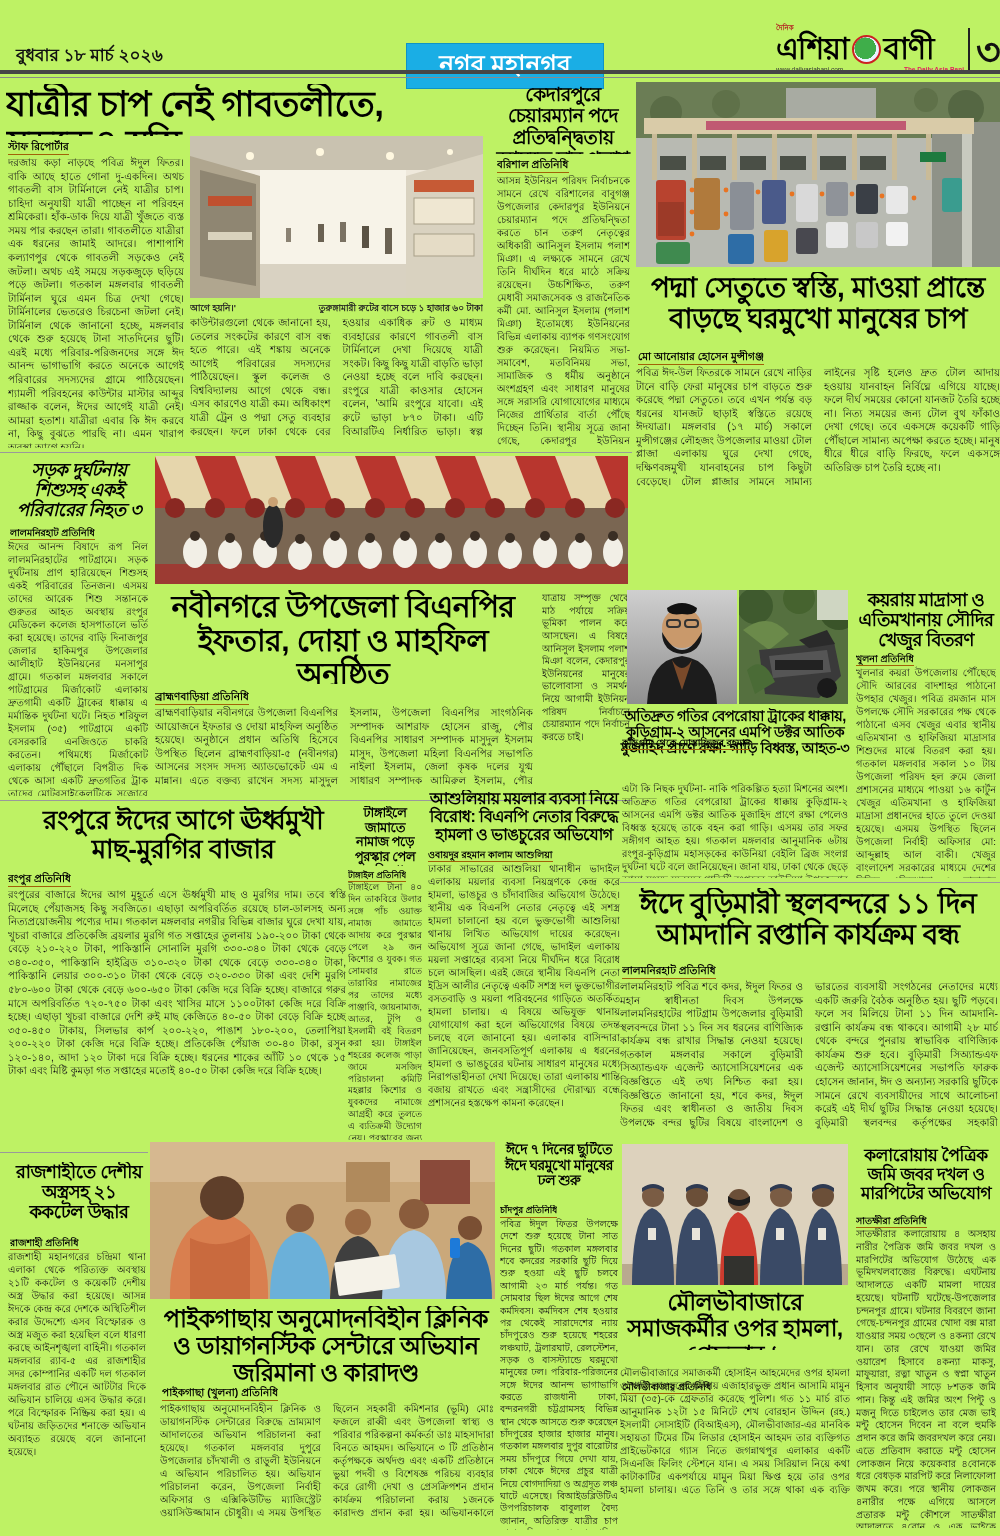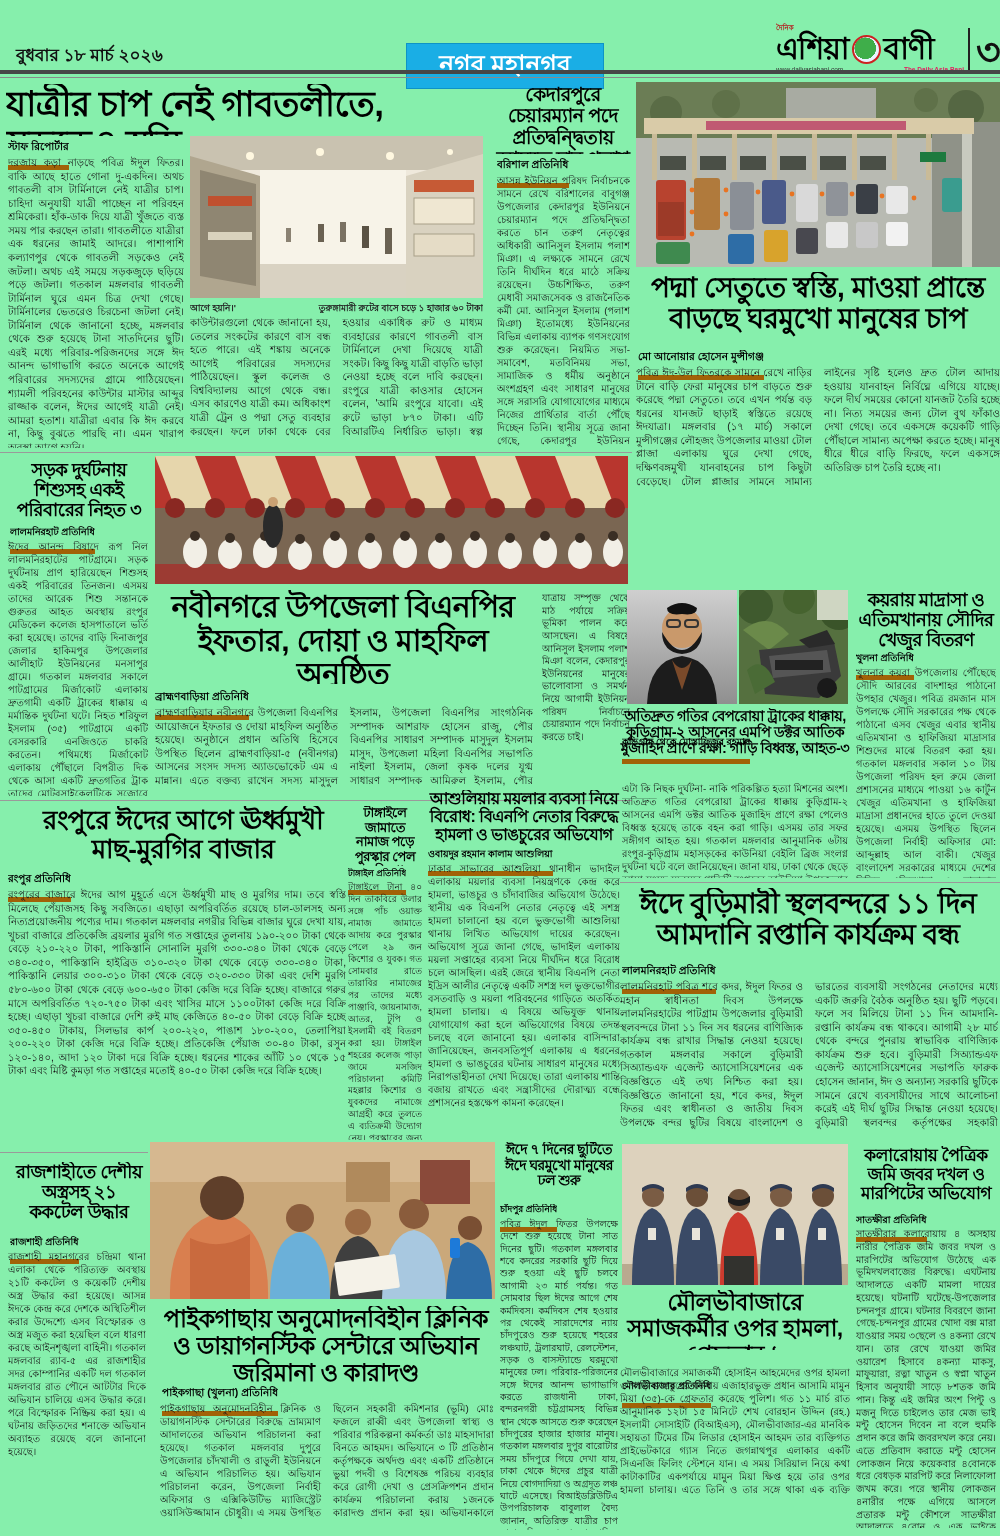--- a/index.html
+++ b/index.html
@@ -1,21 +1,21 @@
 <!DOCTYPE html>
 <html><head>
 <meta charset="utf-8">
 <style>
   html,body{margin:0;padding:0;background:#ffffff;}
-  #page{position:relative;width:1000px;height:1536px;background:#86efac;overflow:hidden;
+  #page{position:relative;width:1000px;height:1536px;background:#bef264;overflow:hidden;
         font-family:"Liberation Sans","DejaVu Sans",sans-serif;color:#111;}
   .abs{position:absolute;}
   .hl{font-weight:800;color:#000;text-align:center;line-height:1.12;overflow:hidden;letter-spacing:-0.5px;}
   .hl-left{text-align:left;}
-  .by{font-weight:bold;font-size:10.5px;color:#000;border-bottom:5px solid #a16207;display:inline-block;padding-bottom:12px;line-height:1.2;white-space:nowrap;overflow:hidden;max-width:100%;}
+  .by{font-weight:bold;font-size:10.5px;color:#000;border-bottom:1px solid #a16207;display:inline-block;padding-bottom:1px;line-height:1.2;white-space:nowrap;overflow:hidden;max-width:100%;}
   .bd{font-size:10.2px;line-height:1.33;text-align:justify;color:#161616;overflow:hidden;}
   .c2{column-count:2;column-gap:12px;}
   .rule{position:absolute;background:#9a9a9a;height:1px;}
   .photo{position:absolute;overflow:hidden;background:#ddd;}
   .badge{background:#1aaee5;color:#fff;font-weight:800;display:flex;align-items:center;justify-content:center;border:1px solid #0e93c6;margin-top:12px;}
   .cap{font-size:9px;font-weight:bold;color:#222;display:flex;justify-content:space-between;overflow:hidden;}
   .brandline{display:flex;align-items:center;gap:3px;}
   .brandword{font-weight:800;font-size:30px;line-height:1;color:#000;letter-spacing:-1px;}
   .globe{width:25px;height:25px;border-radius:50%;border:2px solid #cc2222;background:radial-gradient(circle at 45% 45%,#3fae4a 0 55%,#e8f4ff 56% 100%);display:inline-block;}
   .brandsub{display:flex;justify-content:space-between;font-size:6.5px;margin-top:2px;}
@@ -87,21 +87,21 @@
   <div class="abs bd c2" style="left:190px;top:316px;width:293px;height:132px;">কাউন্টারগুলো থেকে জানানো হয়, তেলের সংকটের কারণে বাস বন্ধ হতে পারে। এই শঙ্কায় অনেকে আগেই পরিবারের সদস্যদের পাঠিয়েছেন। স্কুল কলেজ ও বিশ্ববিদ্যালয় আগে থেকে বন্ধ। এসব কারণেও যাত্রী কম। অধিকাংশ যাত্রী ট্রেন ও পদ্মা সেতু ব্যবহার করছেন। ফলে ঢাকা থেকে বের হওয়ার একাধিক রুট ও মাধ্যম ব্যবহারের কারণে গাবতলী বাস টার্মিনালে দেখা দিয়েছে যাত্রী সংকট। কিছু কিছু যাত্রী বাড়তি ভাড়া নেওয়া হচ্ছে বলে দাবি করছেন। রংপুরে যাত্রী কাওসার হোসেন বলেন, 'আমি রংপুরে যাবো। এই রুটে ভাড়া ৮৭০ টাকা। এটি বিআরটিএ নির্ধারিত ভাড়া। স্বল্প রুটের যাত্রীদের কিছুটা বাড়তি ভাড়ার চাপ আছে। যেমন ঢাকা-কুষ্টিয়া রুটে ভাড়া ৬৮০। কিন্তু কোনো যাত্রী যদি রাজবাড়ীতেও নেমে যায় তবে তাকে ৬৮০ টাকা ভাড়া গুনতে হবে। এছাড়াও সড়কে যান চলাচল স্বাভাবিক রাখতে আইনশৃঙ্খলা বাহিনীর সদস্যদের গাবতলী বাস টার্মিনালকেন্দ্রিক সড়ক যানজটমুক্ত করতে কাজ করছেন। একই সঙ্গে টার্মিনালে র‍্যাব ও পুলিশ কন্ট্রোল রুমের মাধ্যমে আইনশৃঙ্খলা রক্ষায় নজরদারি করতে দেখা গেছে।</div>
 
   <div class="abs hl" style="left:494px;top:84px;width:138px;height:70px;font-size:19px;">কেদারপুরে চেয়ারম্যান পদে প্রতিদ্বন্দ্বিতায় আসতে চান পলাশ</div>
   <div class="abs" style="left:497px;top:158px;">
     <span class="by">বরিশাল প্রতিনিধি</span>
   </div>
   <div class="abs bd" style="left:497px;top:174px;width:133px;height:274px;font-size:9.8px;">আসন্ন ইউনিয়ন পরিষদ নির্বাচনকে সামনে রেখে বরিশালের বাবুগঞ্জ উপজেলার কেদারপুর ইউনিয়নে চেয়ারম্যান পদে প্রতিদ্বন্দ্বিতা করতে চান তরুণ নেতৃত্বের অধিকারী আনিসুল ইসলাম পলাশ মিঞা। এ লক্ষ্যকে সামনে রেখে তিনি দীর্ঘদিন ধরে মাঠে সক্রিয় রয়েছেন। উচ্চশিক্ষিত, তরুণ মেধাবী সমাজসেবক ও রাজনৈতিক কর্মী মো. আনিসুল ইসলাম (পলাশ মিঞা) ইতোমধ্যে ইউনিয়নের বিভিন্ন এলাকায় ব্যাপক গণসংযোগ শুরু করেছেন। নিয়মিত সভা-সমাবেশ, মতবিনিময় সভা, সামাজিক ও ধর্মীয় অনুষ্ঠানে অংশগ্রহণ এবং সাধারণ মানুষের সঙ্গে সরাসরি যোগাযোগের মাধ্যমে নিজের প্রার্থিতার বার্তা পৌঁছে দিচ্ছেন তিনি। স্থানীয় সূত্রে জানা গেছে, কেদারপুর ইউনিয়ন বিএনপির যুগ্ম আহ্বায়ক হিসেবে দায়িত্ব পালন করা আনিসুল ইসলাম পলাশ দীর্ঘদিন ধরে সামাজিক কর্মকাণ্ডে যুক্ত রয়েছেন। অসহায় ও</div>
 
   <div class="rule" style="left:0;top:452px;width:632px;"></div>
 
-  <div class="abs hl" style="left:10px;top:460px;width:138px;height:62px;font-size:18px;">সড়ক দুর্ঘটনায় শিশুসহ একই পরিবারের নিহত ৩</div>
+  <div class="abs hl" style="left:10px;top:460px;width:138px;height:62px;font-size:18px;font-style:italic;">সড়ক দুর্ঘটনায় শিশুসহ একই পরিবারের নিহত ৩</div>
   <div class="abs" style="left:10px;top:526px;">
     <span class="by" style="font-size:9.5px;">লালমনিরহাট প্রতিনিধি</span>
   </div>
   <div class="abs bd" style="left:8px;top:540px;width:140px;height:256px;font-size:9.8px;">ঈদের আনন্দ বিষাদে রূপ নিল লালমনিরহাটের পাটগ্রামে। সড়ক দুর্ঘটনায় প্রাণ হারিয়েছেন শিশুসহ একই পরিবারের তিনজন। এসময় তাদের আরেক শিশু সন্তানকে গুরুতর আহত অবস্থায় রংপুর মেডিকেল কলেজ হাসপাতালে ভর্তি করা হয়েছে। তাদের বাড়ি দিনাজপুর জেলার হাকিমপুর উপজেলার আলীহাট ইউনিয়নের মনসাপুর গ্রামে। গতকাল মঙ্গলবার সকালে পাটগ্রামের মির্জাকোট এলাকায় দ্রুতগামী একটি ট্রাকের ধাক্কায় এ মর্মান্তিক দুর্ঘটনা ঘটে। নিহত শরিফুল ইসলাম (৩৫) পাটগ্রামে একটি বেসরকারি এনজিওতে চাকরি করতেন। পথিমধ্যে মির্জাকোট এলাকায় পৌঁছালে বিপরীত দিক থেকে আসা একটি দ্রুতগতির ট্রাক তাদের মোটরসাইকেলটিকে সজোরে ধাক্কা দেয়।</div>
 
   <div class="photo" style="left:155px;top:456px;width:473px;height:128px;">
     <svg width="473" height="128" viewBox="0 0 473 128" xmlns="http://www.w3.org/2000/svg">
       <rect width="473" height="128" fill="#7a6652"></rect>
       <rect width="473" height="22" fill="#1d3a4a"></rect>
       <rect x="0" y="0" width="473" height="52" fill="#b8362e"></rect>

